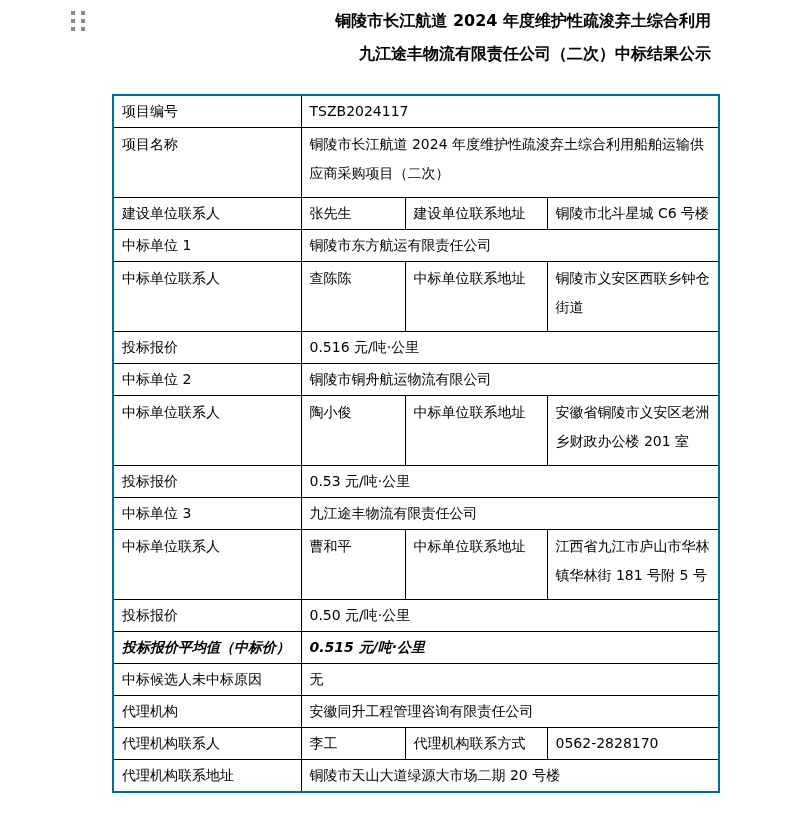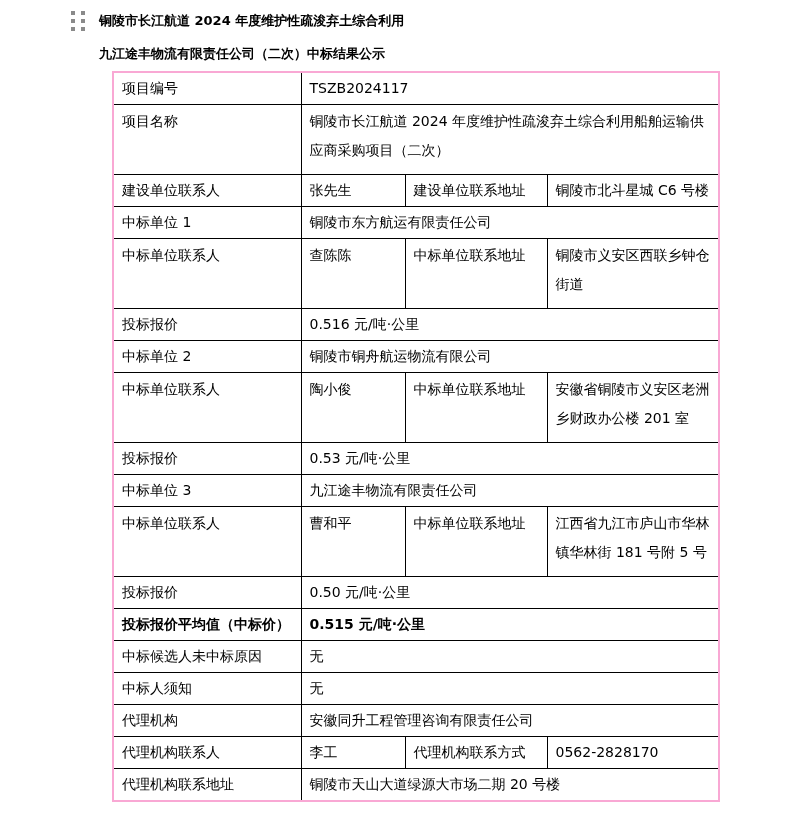--- a/index.html
+++ b/index.html
@@ -30,49 +30,50 @@
     row-gap:4px;
   }
   .drag-handle i{
     display:block;
     width:4px;height:4px;
     background:#8a8a8a;
   }
   .title{
     margin:4px 0 0 99px;
     width:612px;
-    text-align:left;
-    font-size:13px;
+    text-align:right;
+    font-size:16px;
     font-weight:bold;
     line-height:33px;
   }
   .title span{display:block;}
   table.result-table{
     border-collapse:collapse;
     table-layout:fixed;
     width:606px;
-    margin:1px 0 0 112px;
-    border:2px solid #f9a8d4;
+    margin:24px 0 0 112px;
+    border:2px solid #0369a1;
   }
   table.result-table td{
     border:1px solid #000;
     font-size:14px;
     line-height:23px;
     padding:4px 7px 4px 8px;
     vertical-align:top;
     word-break:break-all;
     overflow:hidden;
   }
   tr.tall td{
     line-height:29px;
     padding-top:2px;
     padding-bottom:9px;
   }
   tr.bold td{
     font-weight:bold;
+    font-style:italic;
   }
 </style>
 </head>
 <body>
 
 <div class="page">
 
   <div class="drag-handle">
     <i></i>
       <i></i>
@@ -153,24 +154,20 @@
         </tr>
         <tr class="bold">
           <td>投标报价平均值（中标价）</td>
           <td colspan="3">0.515 元/吨·公里</td>
         </tr>
         <tr>
           <td>中标候选人未中标原因</td>
           <td colspan="3">无</td>
         </tr>
         <tr>
-          <td>中标人须知</td>
-          <td colspan="3">无</td>
-        </tr>
-        <tr>
           <td>代理机构</td>
           <td colspan="3">安徽同升工程管理咨询有限责任公司</td>
         </tr>
         <tr>
           <td>代理机构联系人</td>
           <td>李工</td>
           <td>代理机构联系方式</td>
           <td>0562-2828170</td>
         </tr>
         <tr>

